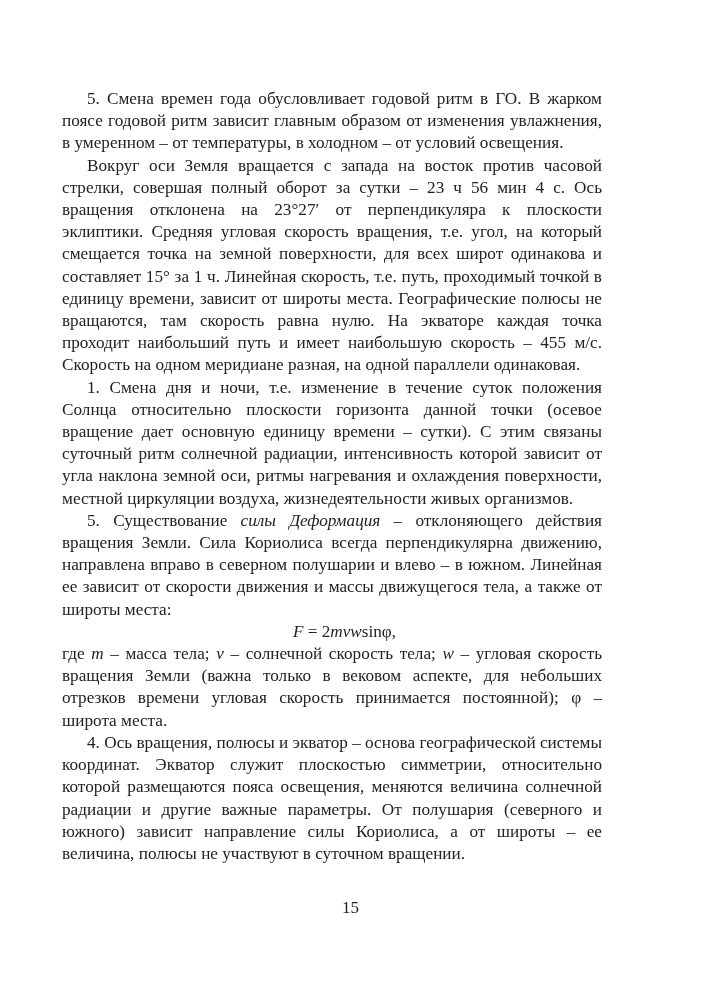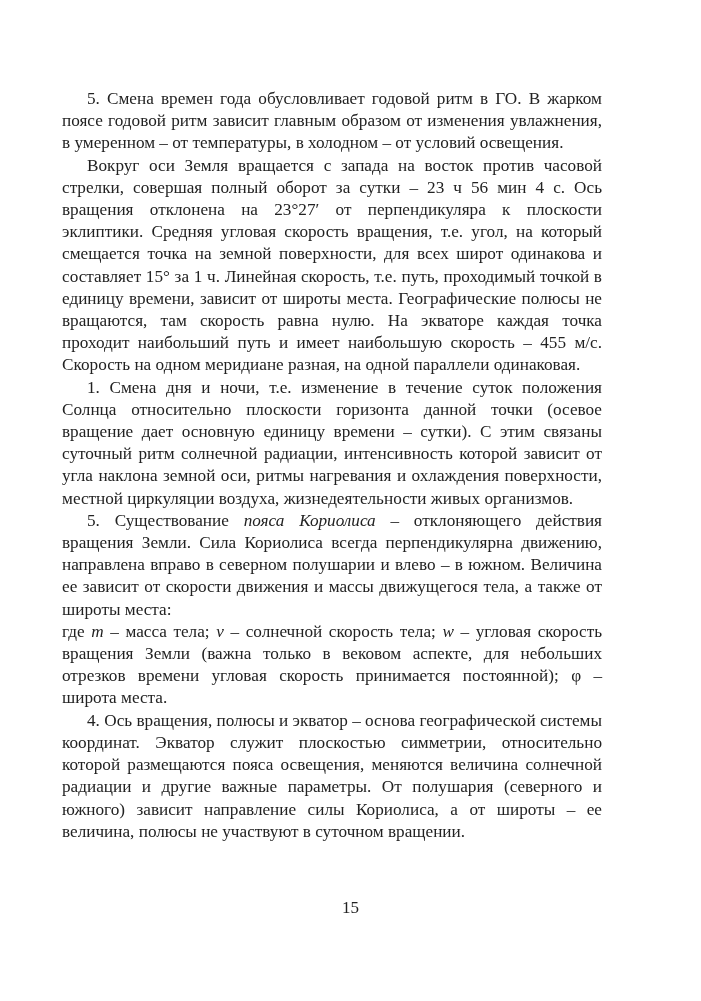--- a/index.html
+++ b/index.html
@@ -27,18 +27,19 @@
   i { font-style: italic; }
 </style>
 </head>
 <body>
 
 <div class="page">
   <div class="text-block">
     <p>5. Смена времен года обусловливает годовой ритм в ГО. В жарком поясе годовой ритм зависит главным образом от изменения увлажнения, в умеренном – от температуры, в холодном – от условий освещения.</p>
     <p>Вокруг оси Земля вращается с запада на восток против часовой стрелки, совершая полный оборот за сутки – 23 ч 56 мин 4 с. Ось вращения отклонена на 23°27′ от перпендикуляра к плоскости эклиптики. Средняя угловая скорость вращения, т.е. угол, на который смещается точка на земной поверхности, для всех широт одинакова и составляет 15° за 1 ч. Линейная скорость, т.е. путь, проходимый точкой в единицу времени, зависит от широты места. Географические полюсы не вращаются, там скорость равна нулю. На экваторе каждая точка проходит наибольший путь и имеет наибольшую скорость – 455 м/с. Скорость на одном меридиане разная, на одной параллели одинаковая.</p>
     <p>1. Смена дня и ночи, т.е. изменение в течение суток положения Солнца относительно плоскости горизонта данной точки (осевое вращение дает основную единицу времени – сутки). С этим связаны суточный ритм солнечной радиации, интенсивность которой зависит от угла наклона земной оси, ритмы нагревания и охлаждения поверхности, местной циркуляции воздуха, жизнедеятельности живых организмов.</p>
-    <p><span>5. Существование </span><i>пояса Кориолиса</i><span> – отклоняющего действия вращения Земли. Сила Кориолиса всегда перпендикулярна движению, направлена вправо в северном полушарии и влево – в южном. Величина ее зависит от скорости движения и массы движущегося тела, а также от широты места:</span></p>
+    <p><span>5. Существование </span><i>силы Деформация</i><span> – отклоняющего действия вращения Земли. Сила Кориолиса всегда перпендикулярна движению, направлена вправо в северном полушарии и влево – в южном. Линейная ее зависит от скорости движения и массы движущегося тела, а также от широты места:</span></p>
+    <p class="formula"><i>F</i><span> = 2</span><i>mvw</i><span>sinφ,</span></p>
     <p class="noindent"><span>где </span><i>m</i><span> – масса тела; </span><i>v</i><span> – солнечной скорость тела; </span><i>w</i><span> – угловая скорость вращения Земли (важна только в вековом аспекте, для небольших отрезков времени угловая скорость принимается постоянной); φ – широта места.</span></p>
     <p>4. Ось вращения, полюсы и экватор – основа географической системы координат. Экватор служит плоскостью симметрии, относительно которой размещаются пояса освещения, меняются величина солнечной радиации и другие важные параметры. От полушария (северного и южного) зависит направление силы Кориолиса, а от широты – ее величина, полюсы не участвуют в суточном вращении.</p>
   </div>
   <div class="page-number">15</div>
 </div>
 
 </body></html>

